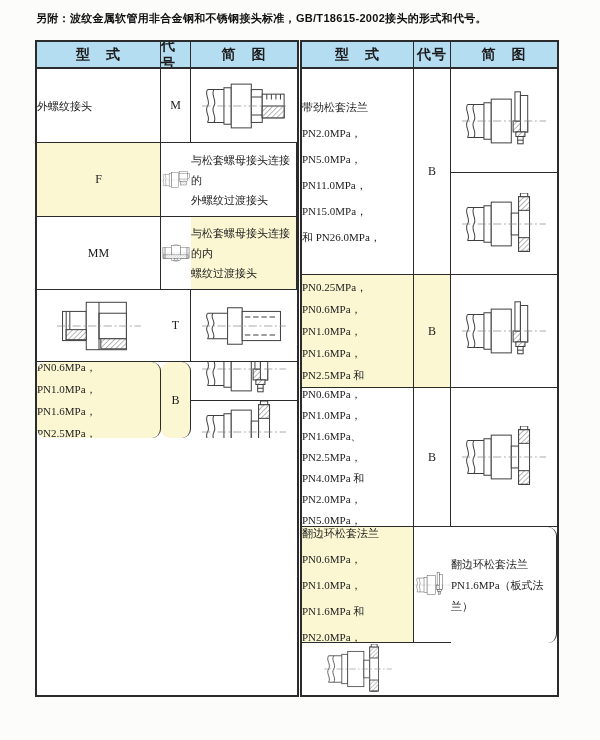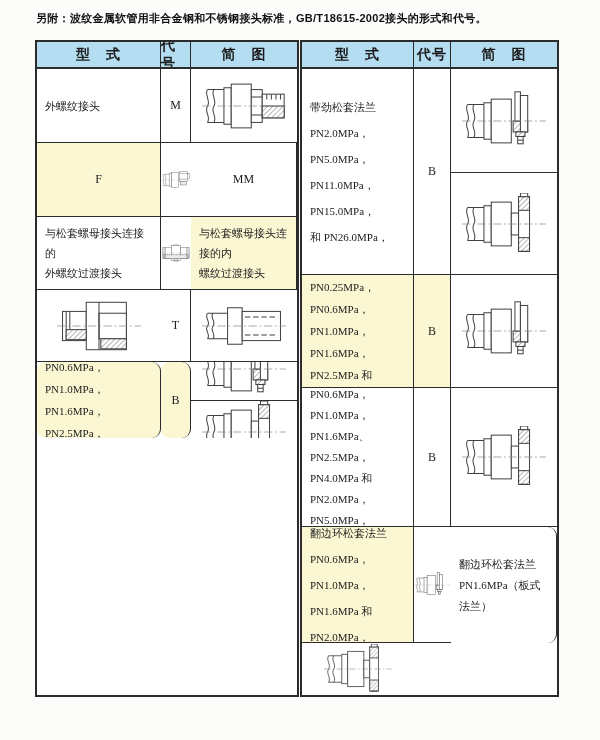--- a/index.html
+++ b/index.html
@@ -16,21 +16,21 @@
   }
   .tablewrap{position:absolute;left:35px;top:40px;display:flex;gap:1px;}
   .half{display:grid;background:#fff;}
   .half.left{border:2px solid var(--border);width:264px;grid-template-columns:124px 30px 1fr;grid-template-rows:27px 74px 74px 73px 72px 76px 257px;}
   .half.right{border:2px solid var(--border);width:259px;grid-template-columns:112px 37px 1fr;grid-template-rows:27px 206px 113px 139px 116px 52px;}
   .cell{border-right:1px solid var(--border);border-bottom:1px solid var(--border);display:flex;align-items:center;justify-content:center;background:#fff;overflow:hidden;}
   .cell.hl{background:var(--highlight-bg);}
   .c-diag{border-right:0;}
   .bot{border-bottom:0;border-radius:9px;}
   .head{background:var(--header-bg);border-bottom:2px solid var(--border);font-weight:bold;font-size:14px;letter-spacing:1px;}
-  .type{justify-content:flex-start;padding:4px 6px 4px 8px;font-size:11px;white-space:pre-line;line-height:20px;text-align:left;}
+  .type{justify-content:flex-start;padding:4px 6px 4px 0;font-size:11px;white-space:pre-line;line-height:20px;text-align:left;}
   .lh21{line-height:21px;} .lh22{line-height:22px;} .lh26{line-height:26px;}
   .code{font-size:12px;}
   .split{flex-direction:column;align-items:stretch;padding:0;}
   .sub{display:flex;align-items:center;justify-content:center;}
   .sub.divider{border-bottom:1px solid var(--border);}
   .dsvg{width:96px;height:62px;}
   .dsvg.small{width:84px;height:50px;}
   .cl{stroke:#8a8a8a;stroke-width:.8;stroke-dasharray:9 3 2 3;}
   .defs-holder{position:absolute;width:0;height:0;overflow:hidden;}
 </style>
@@ -129,23 +129,23 @@
 
     <div class="cell code hl">F</div>
     <div class="cell c-diag">
       <svg class="dsvg" viewBox="0 0 96 68">
         <use href="#sym-hose"></use>
           <use href="#sym-nut"></use>
           <line class="cl" x1="2" y1="34" x2="94" y2="34"></line>
       </svg>
     </div>
 
-    <div class="cell code">MM</div>
     <div class="cell type">与松套螺母接头连接的
 外螺纹过渡接头</div>
+    <div class="cell code">MM</div>
     <div class="cell c-diag">
       <svg class="dsvg" viewBox="0 0 96 68">
         <use href="#sym-nipple"></use>
           <line class="cl" x1="2" y1="34" x2="94" y2="34"></line>
       </svg>
     </div>
 
     <div class="cell type hl">与松套螺母接头连接的内
 螺纹过渡接头</div>
     <div class="cell c-diag">

